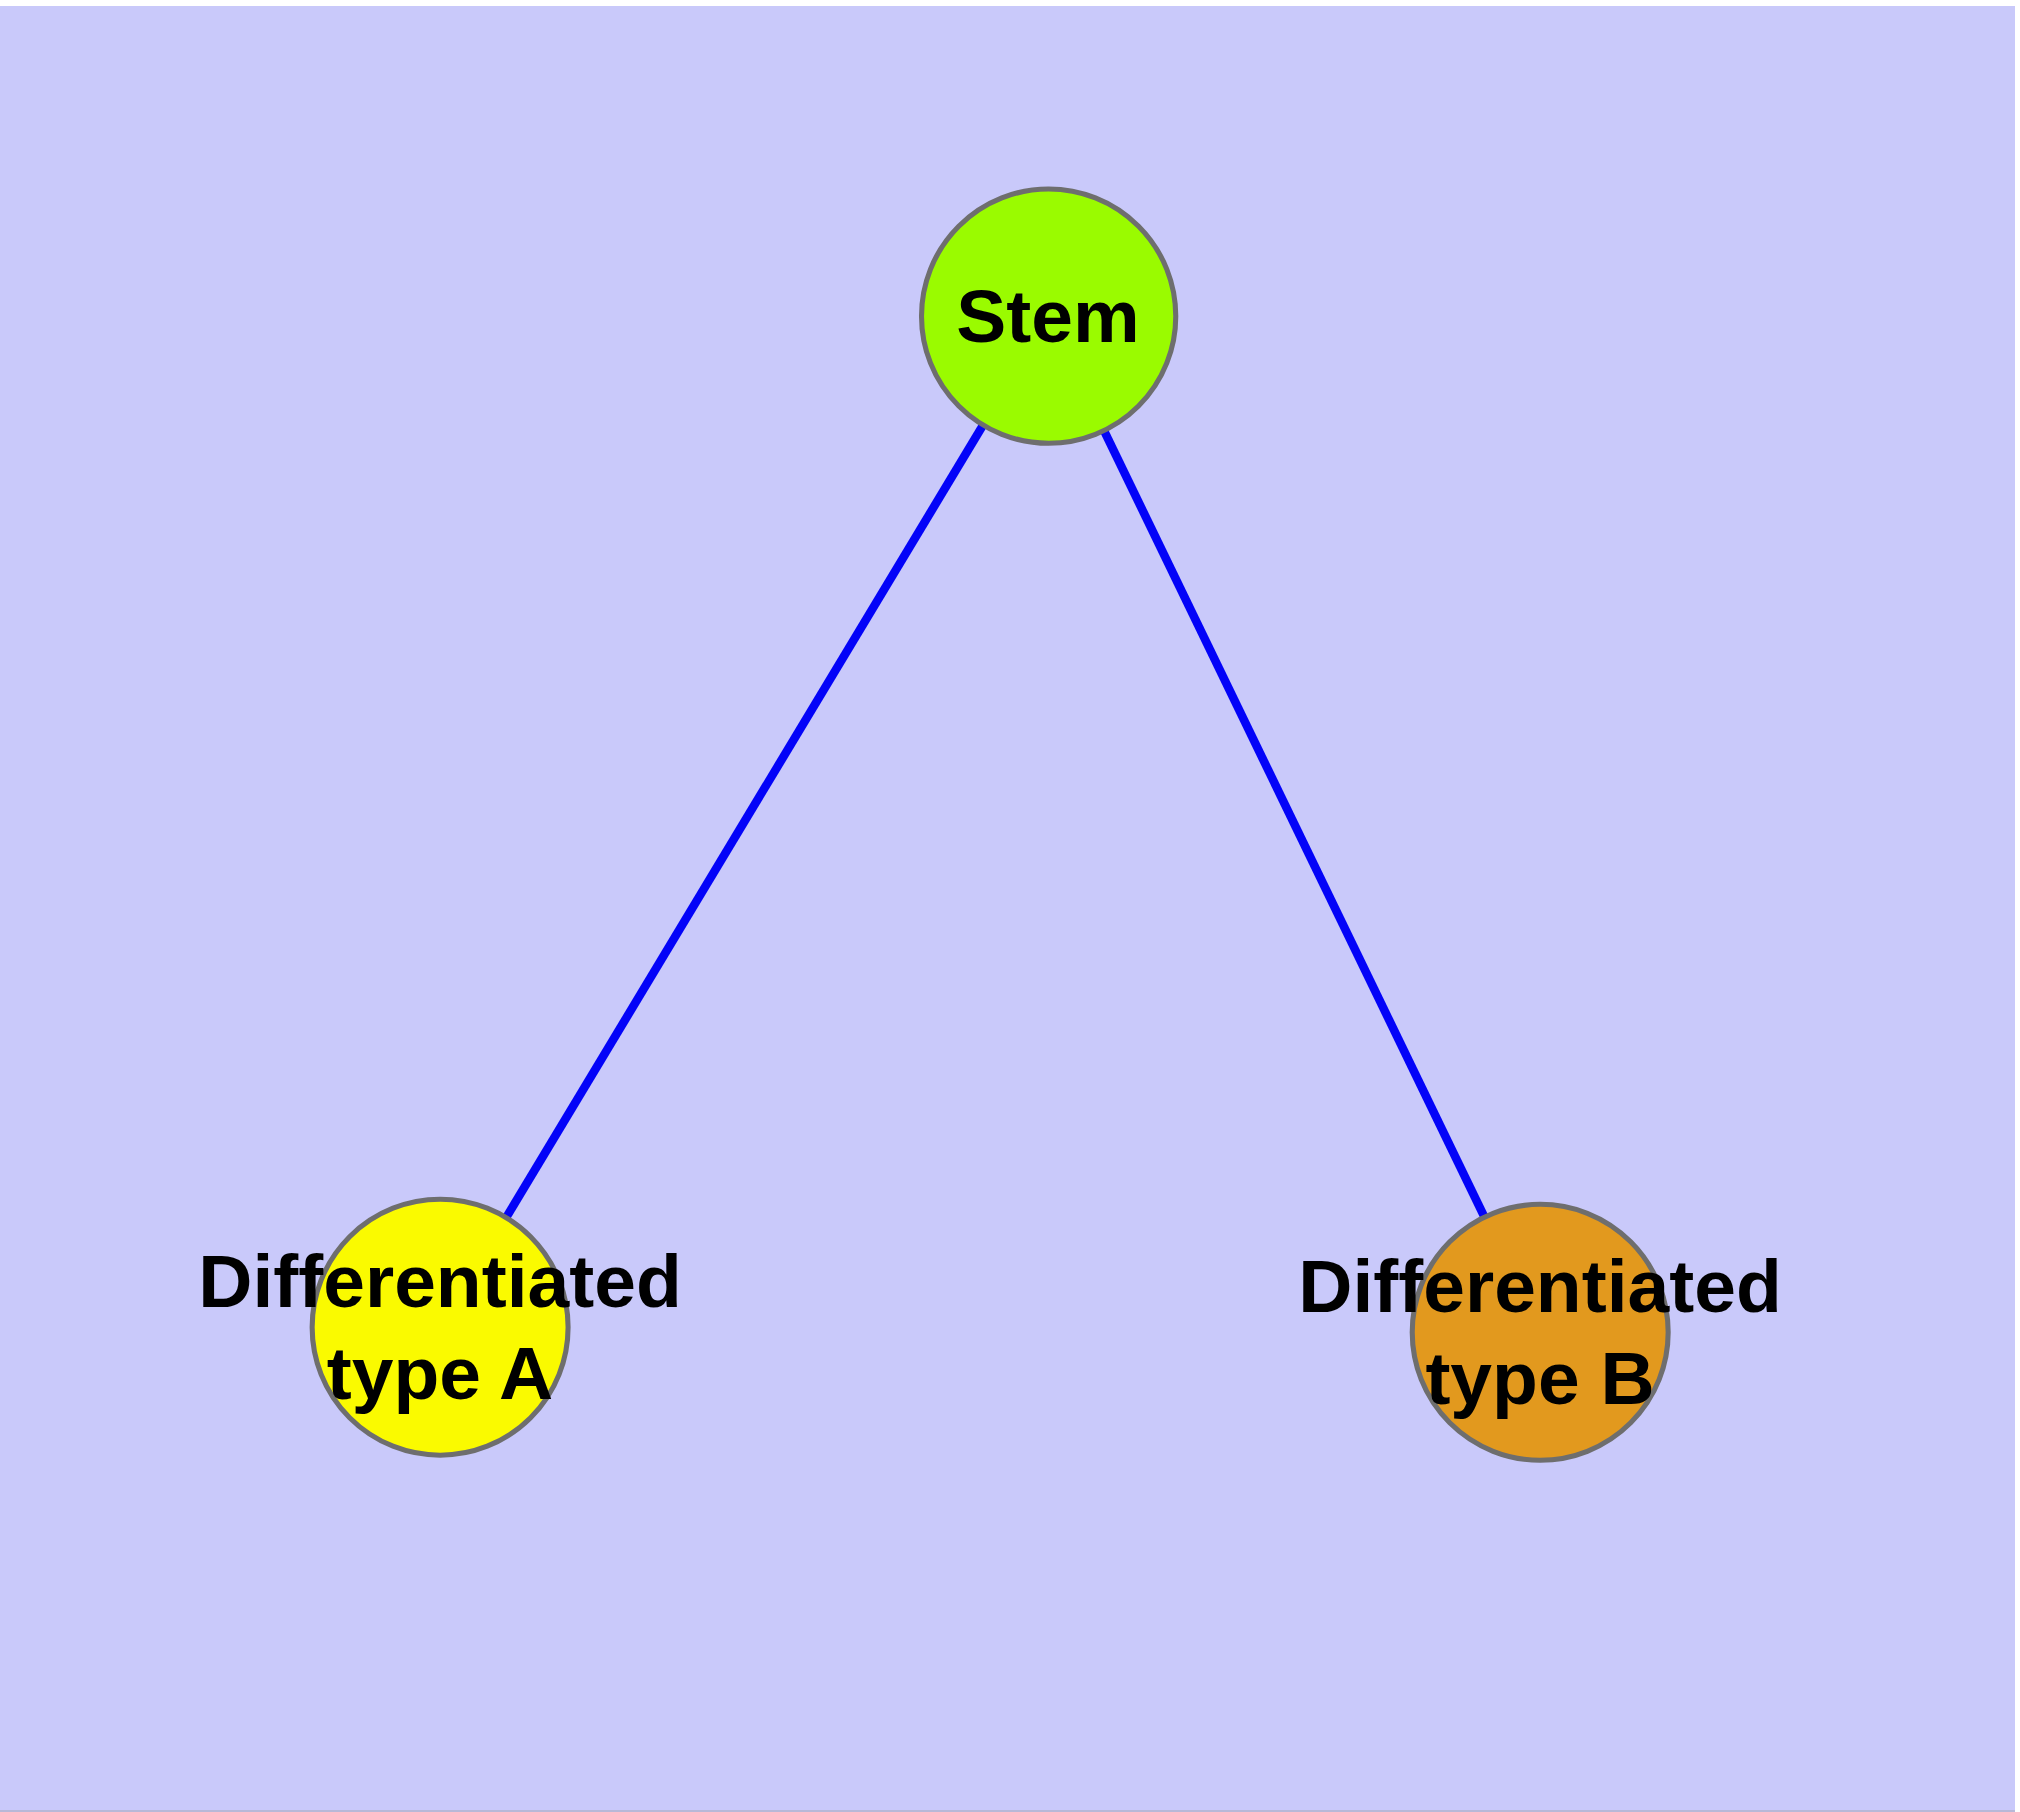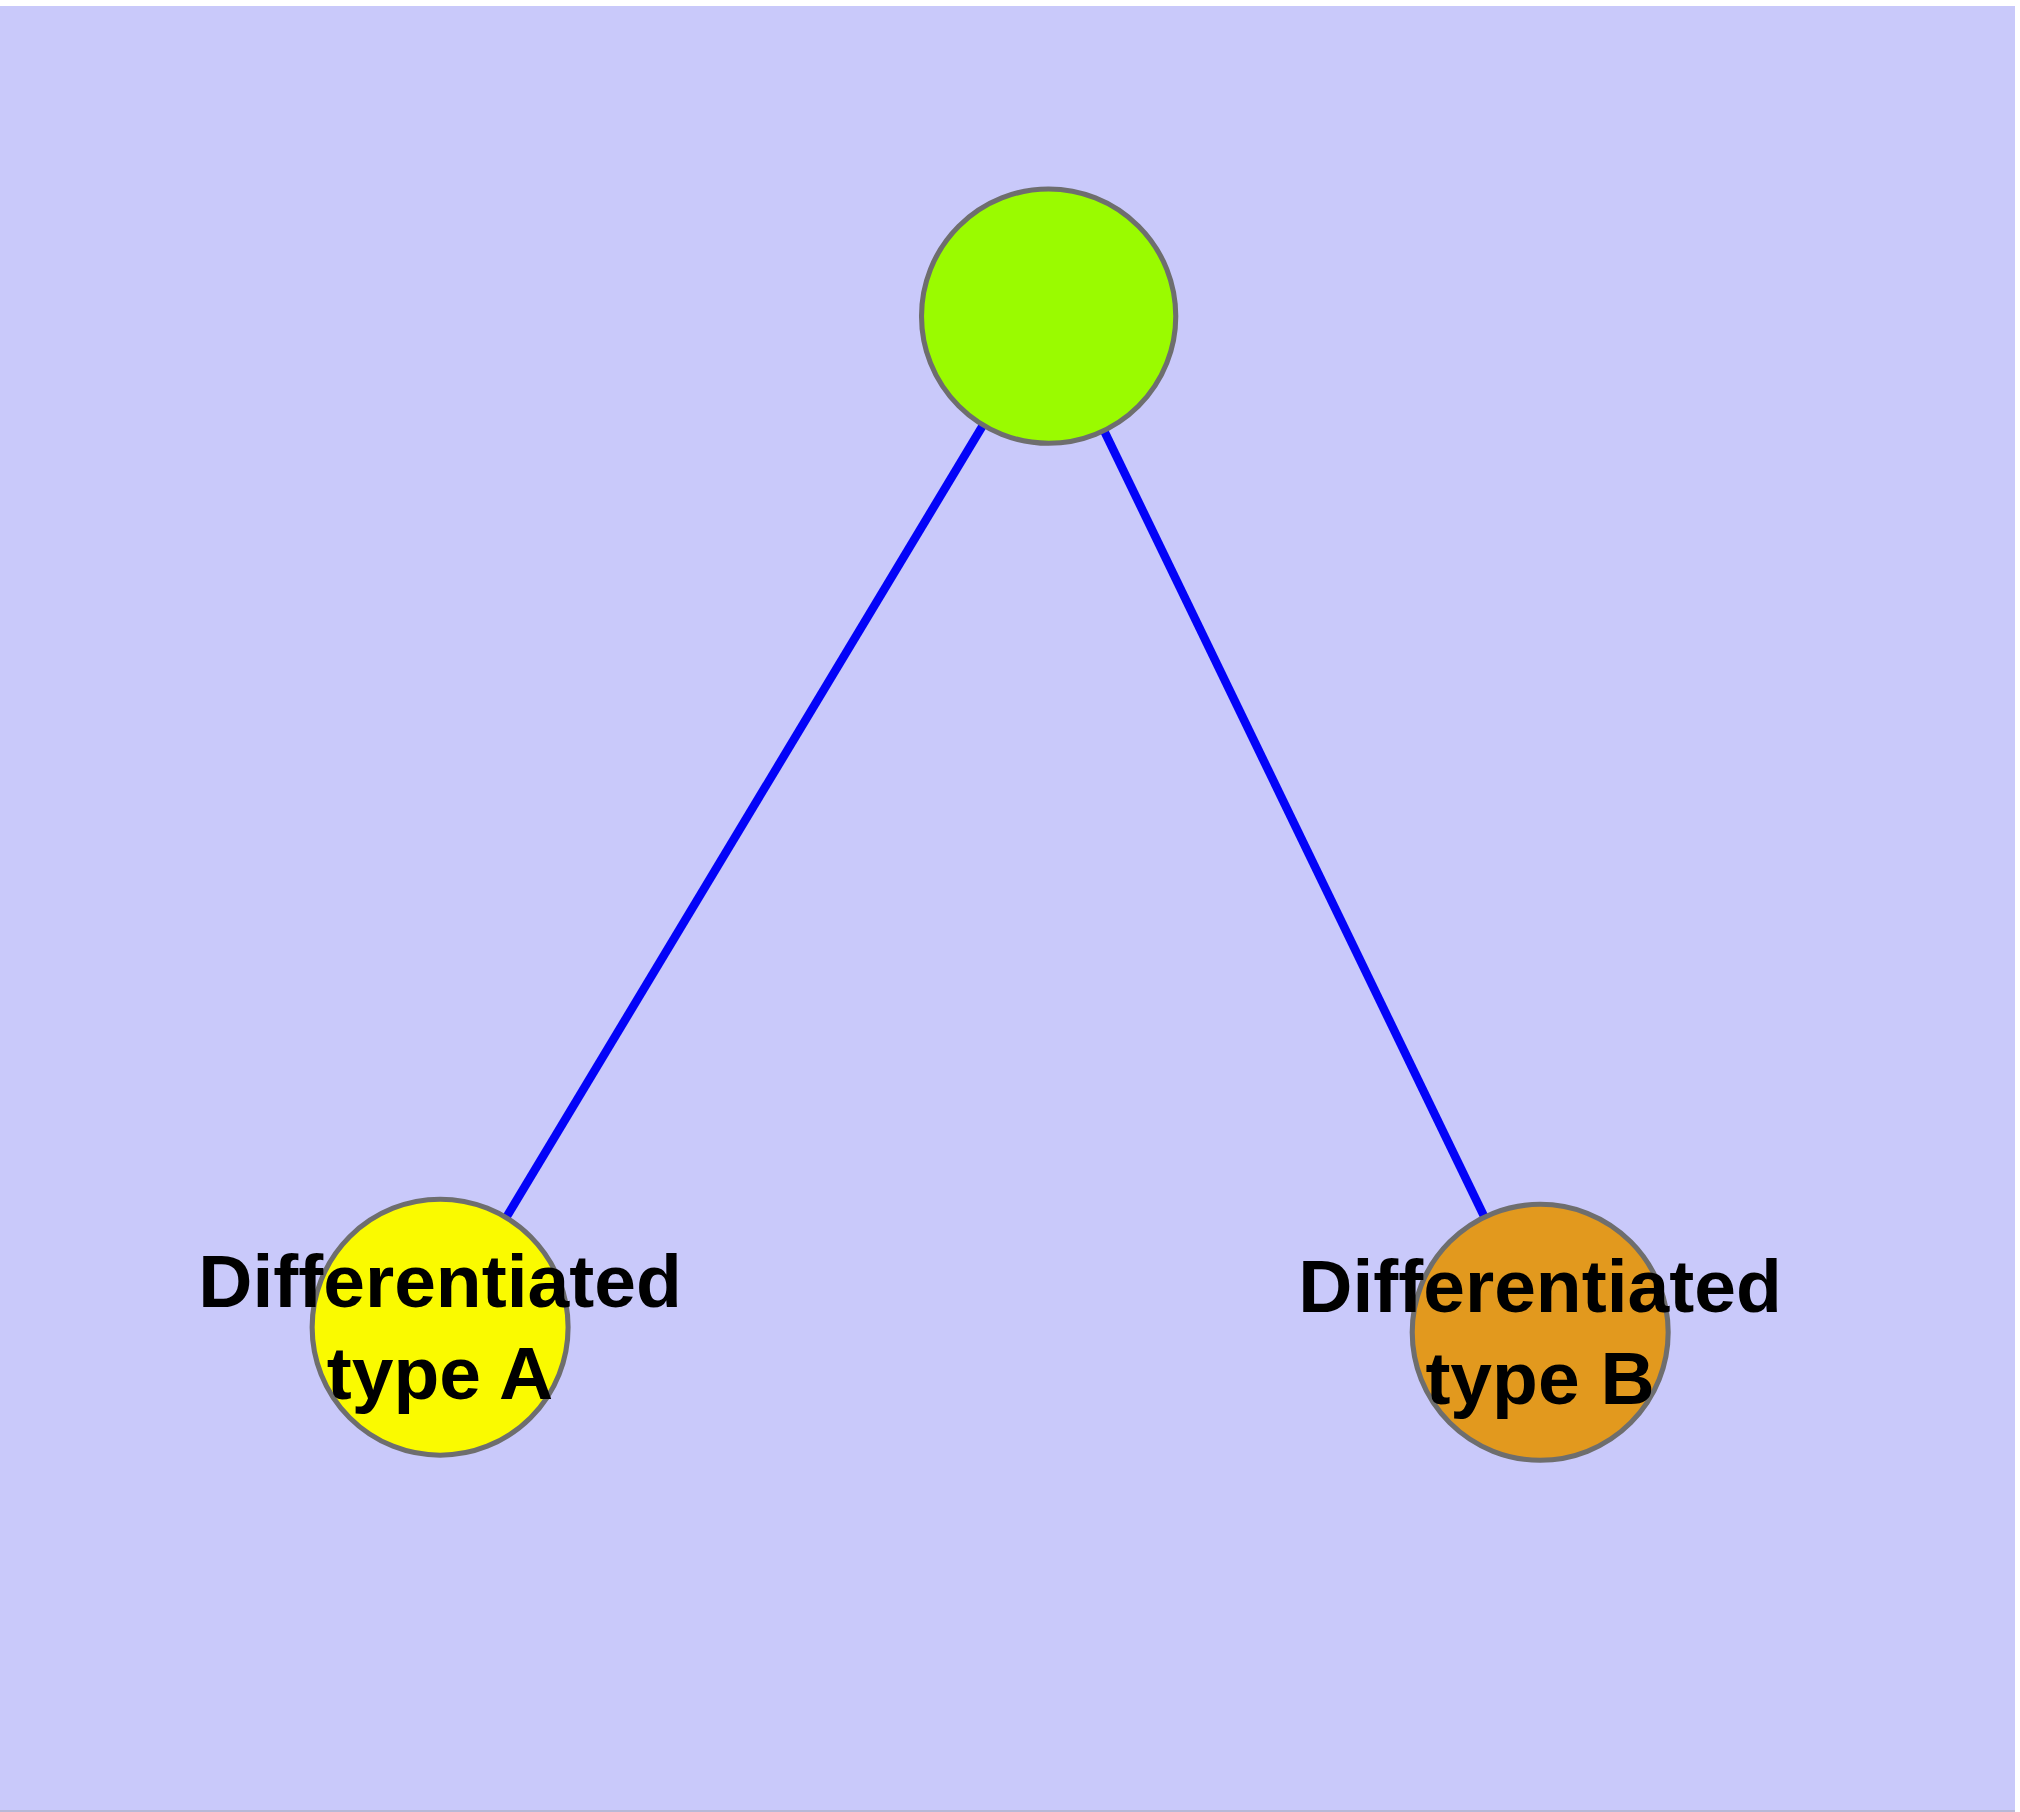--- a/index.html
+++ b/index.html
@@ -56,19 +56,20 @@
   </div>
 
   <svg class="graph" viewBox="0 0 2384 2138">
     <line class="edge" x1="1237" y1="373" x2="519" y2="1566" stroke="#0303F8" stroke-width="10"></line>
     <line class="edge" x1="1237" y1="373" x2="1817" y2="1572" stroke="#0303F8" stroke-width="10"></line>
     <circle class="node" cx="1237" cy="373" r="150" fill="#9AFB00" stroke="#6E6E6E" stroke-width="6"></circle>
     <circle class="node" cx="519" cy="1566" r="151" fill="#FAFA00" stroke="#6E6E6E" stroke-width="6"></circle>
     <circle class="node" cx="1817" cy="1572" r="151" fill="#E2991E" stroke="#6E6E6E" stroke-width="6"></circle>
   </svg>
 
+  <div class="node-label" style="left: 1048px; top: 316px; font-size: 75px; line-height: 92px; color: rgb(0, 0, 0);">Stem</div>
   <div class="node-label" style="left: 440px; top: 1327px; font-size: 75px; line-height: 92px; color: rgb(0, 0, 0);">Differentiated
 type A</div>
   <div class="node-label" style="left: 1540px; top: 1332px; font-size: 75px; line-height: 92px; color: rgb(0, 0, 0);">Differentiated
 type B</div>
 
 </div>
 
 
 </body></html>

